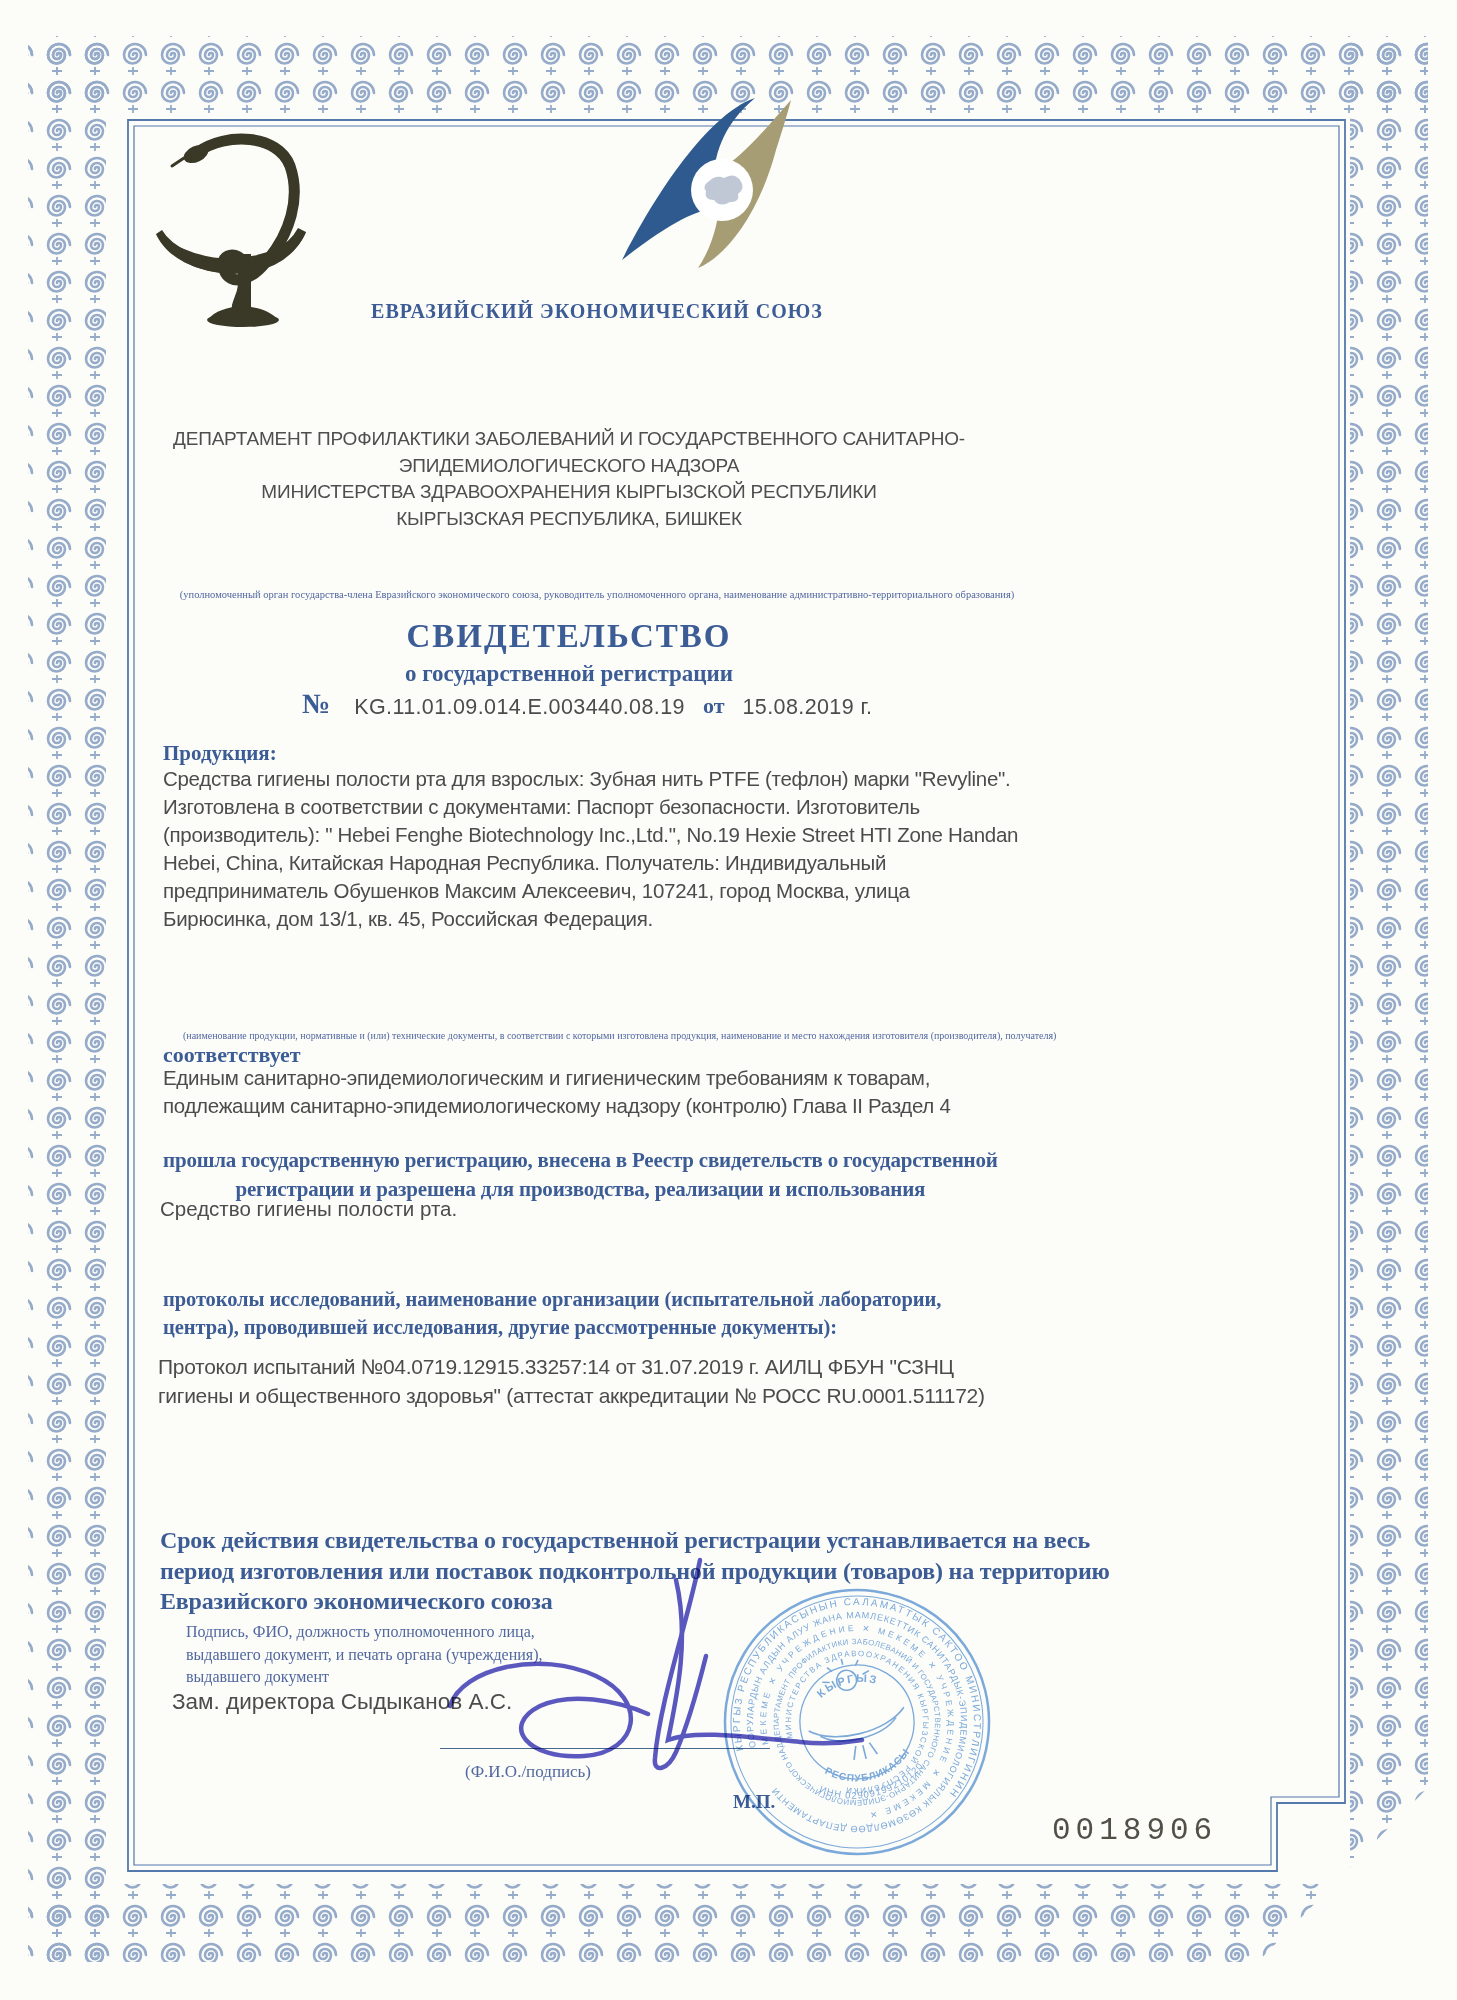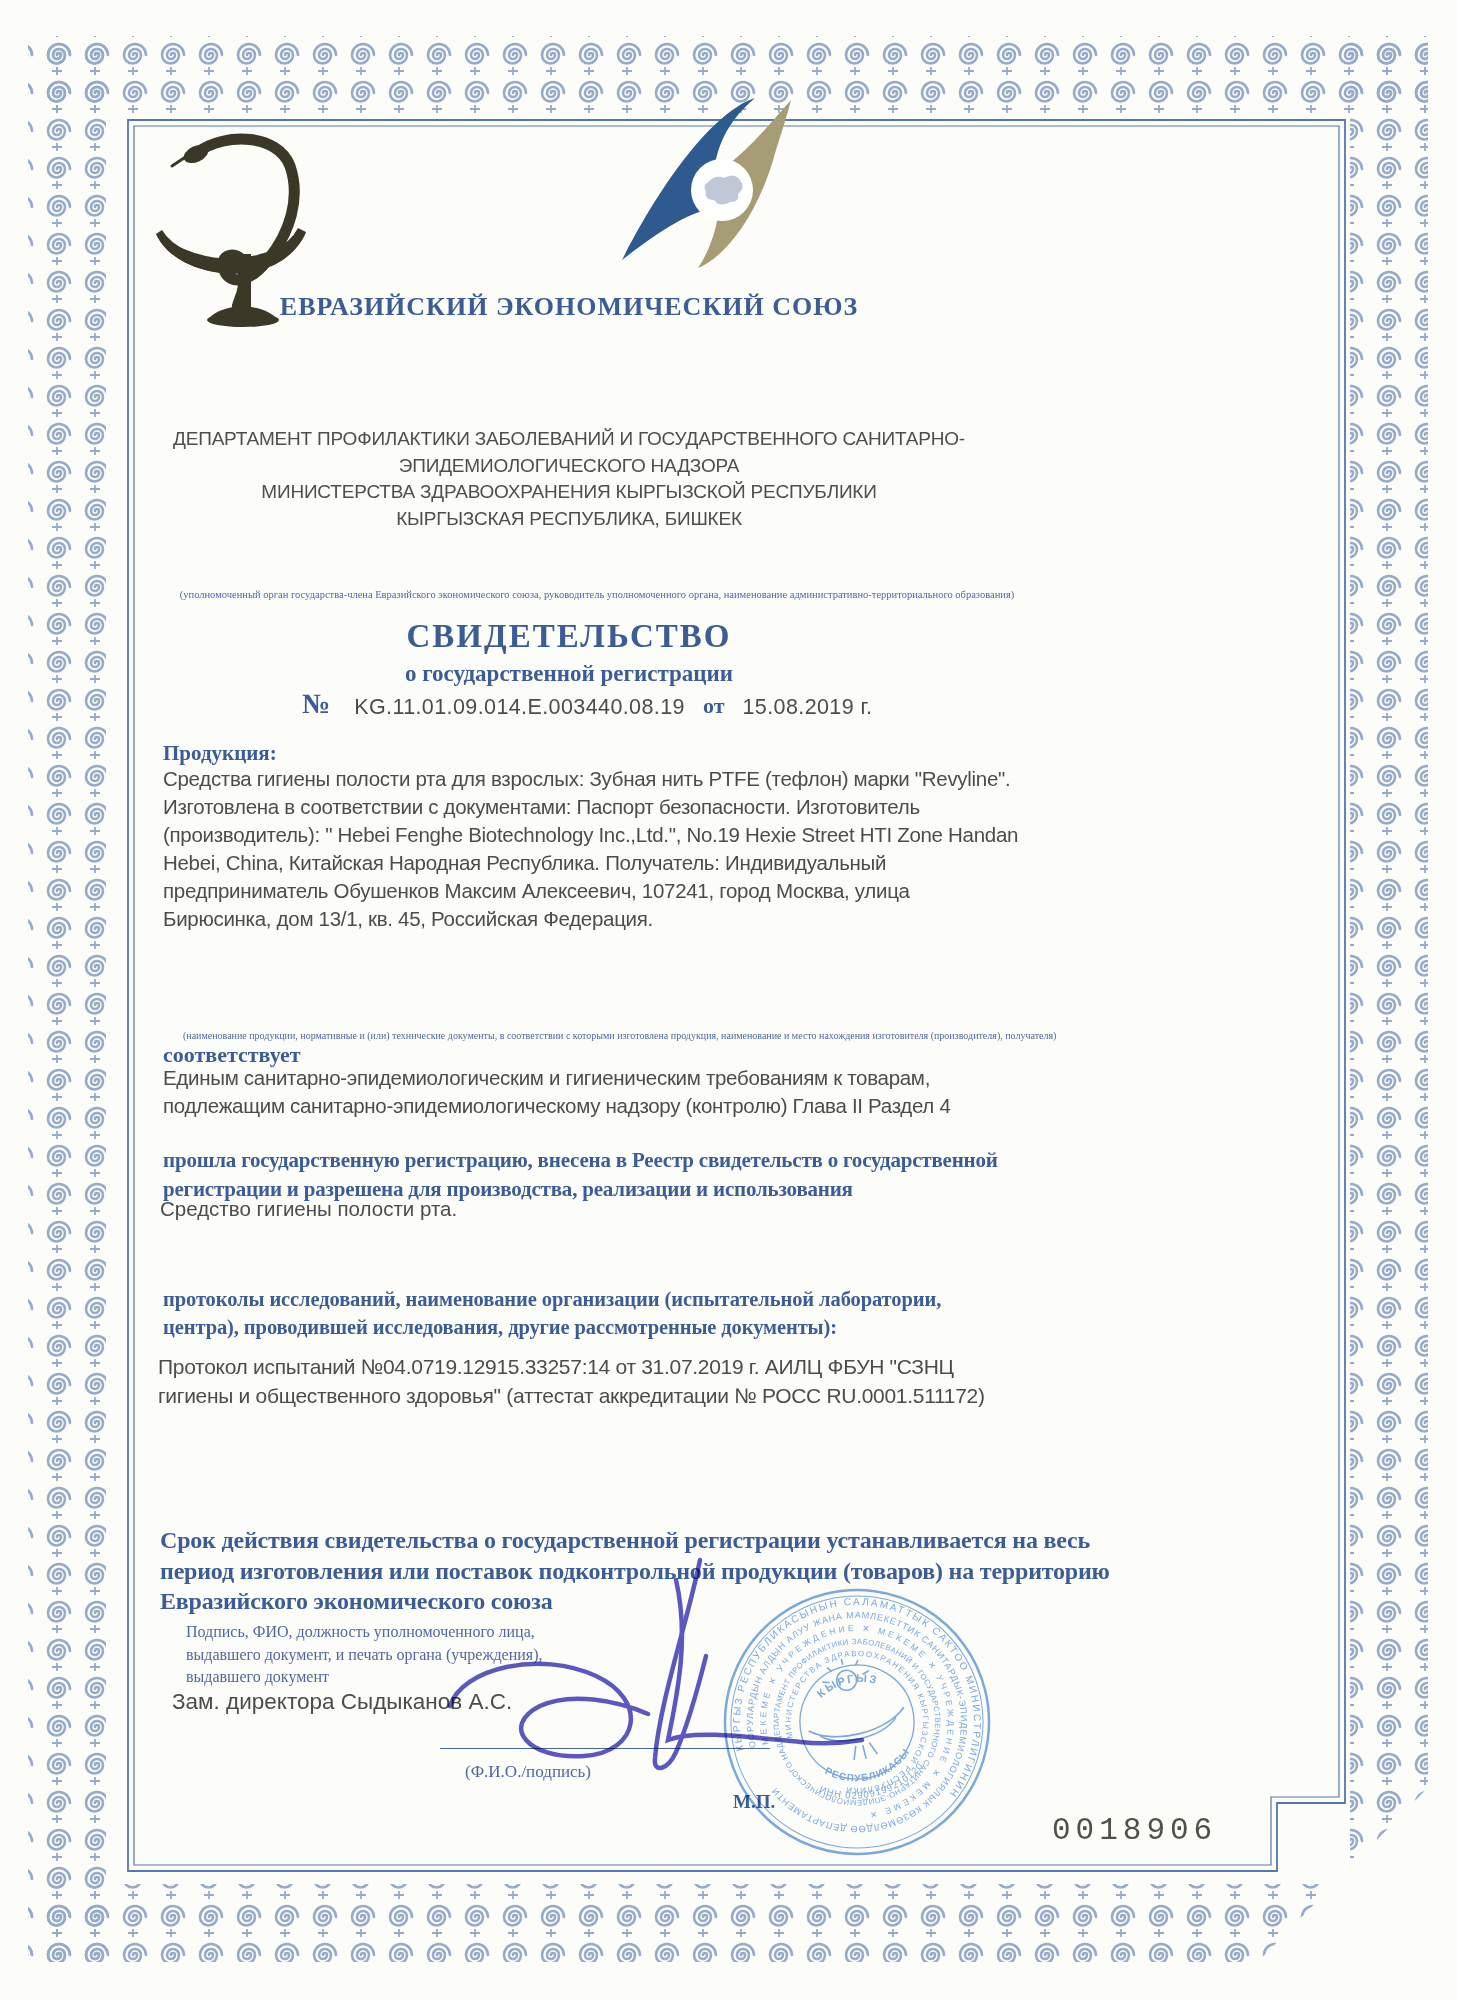--- a/index.html
+++ b/index.html
@@ -52,21 +52,21 @@
     <path d="M46 54 l -12 8" stroke="#3a3826" stroke-width="3" stroke-linecap="round"></path>
   </svg>
 
   <svg class="abs" style="left:598px;top:90px" width="220" height="185" viewBox="0 0 220 185">
     <path d="M100 178 C 125 168 160 128 178 60 C 185 38 190 22 193 10 C 160 48 140 70 118 82 C 126 108 120 148 100 178 Z" fill="#a79d74"></path>
     <path d="M157 8 C 120 20 70 80 24 170 C 70 134 100 118 122 118 C 108 86 118 40 157 8 Z" fill="#2e5a8f"></path>
     <circle cx="124" cy="100" r="31" fill="#ffffff"></circle>
     <path d="M110 92 q 8 -8 16 -4 q 10 -6 16 2 q 6 8 -2 14 q 2 8 -8 8 q -10 6 -16 -2 q -10 0 -8 -9 q -4 -5 2 -9 Z" fill="#8c9bb4" opacity="0.55"></path>
   </svg>
 
-  <div class="abs ctr serifb nowrap" style="top:292px;font-size:26px;letter-spacing:1px;">ЕВРАЗИЙСКИЙ ЭКОНОМИЧЕСКИЙ СОЮЗ</div>
+  <div class="abs ctr serifb nowrap" style="top:300px;font-size:20px;letter-spacing:1px;padding-left:28px;">ЕВРАЗИЙСКИЙ ЭКОНОМИЧЕСКИЙ СОЮЗ</div>
 
   <div class="abs ctr" style="top:426px;font-size:19px;line-height:26.5px;color:#4e4e4e;letter-spacing:-0.2px;">
     <div>ДЕПАРТАМЕНТ ПРОФИЛАКТИКИ ЗАБОЛЕВАНИЙ И ГОСУДАРСТВЕННОГО САНИТАРНО-</div>
     <div>ЭПИДЕМИОЛОГИЧЕСКОГО НАДЗОРА</div>
     <div>МИНИСТЕРСТВА ЗДРАВООХРАНЕНИЯ КЫРГЫЗСКОЙ РЕСПУБЛИКИ</div>
     <div>КЫРГЫЗСКАЯ РЕСПУБЛИКА, БИШКЕК</div>
   </div>
 
   <div class="abs ctr note nowrap" style="top:589px;font-size:10.5px;">(уполномоченный орган государства-члена Евразийского экономического союза, руководитель уполномоченного органа, наименование административно-территориального образования)</div>
 
@@ -90,21 +90,21 @@
     <div class="nowrap">Бирюсинка, дом 13/1, кв. 45, Российская Федерация.</div>
   </div>
   <div class="abs note nowrap" style="left:155px;top:1030px;font-size:10px;">(наименование продукции, нормативные и (или) технические документы, в соответствии с которыми изготовлена продукция, наименование и место нахождения изготовителя (производителя), получателя)</div>
 
   <div class="abs serifb nowrap" style="left:163px;top:1042px;font-size:22px;">соответствует</div>
   <div class="abs gray" style="left:163px;top:1064px;font-size:20.5px;line-height:27.5px;letter-spacing:-0.3px;">
     <div class="nowrap">Единым санитарно-эпидемиологическим и гигиеническим требованиям к товарам,</div>
     <div class="nowrap">подлежащим санитарно-эпидемиологическому надзору (контролю) Глава II Раздел 4</div>
   </div>
 
-  <div class="abs serifb" style="left:163px;top:1146px;font-size:21px;line-height:29px;letter-spacing:-0.2px;">
+  <div class="abs serifb" style="left:163px;top:1146px;font-size:21px;line-height:29px;letter-spacing:-0.2px;text-align:center;">
     <div class="nowrap">прошла государственную регистрацию, внесена в Реестр свидетельств о государственной</div>
     <div class="nowrap">регистрации и разрешена для производства, реализации и использования</div>
   </div>
   <div class="abs gray nowrap" style="left:160px;top:1197px;font-size:20.5px;">Средство гигиены полости рта.</div>
 
   <div class="abs serifb" style="left:163px;top:1286px;font-size:20.5px;line-height:27.5px;letter-spacing:-0.1px;">
     <div class="nowrap">протоколы исследований, наименование организации (испытательной лаборатории,</div>
     <div class="nowrap">центра), проводившей исследования, другие рассмотренные документы):</div>
   </div>
   <div class="abs gray" style="left:158px;top:1353px;font-size:21px;line-height:28.5px;letter-spacing:-0.3px;">

